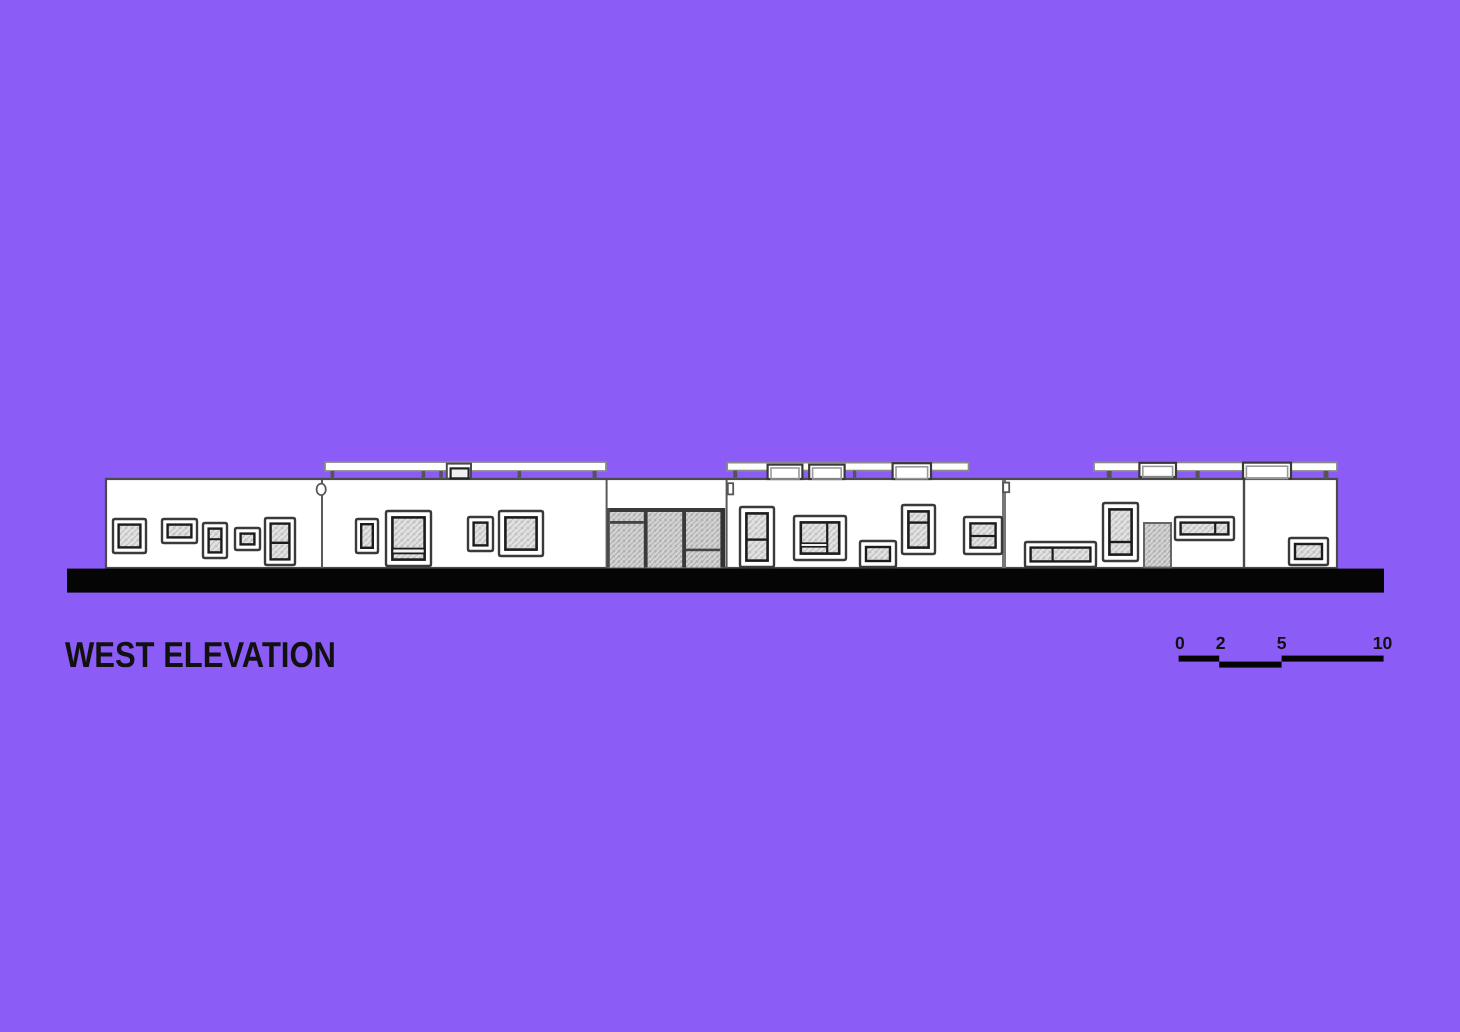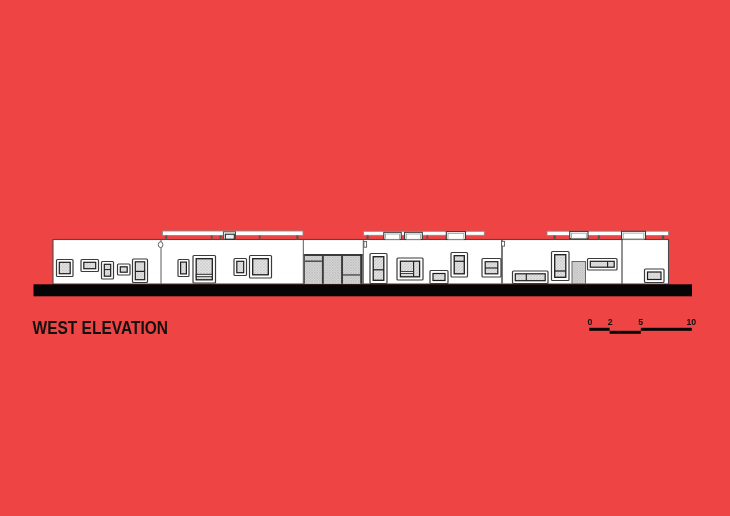--- a/index.html
+++ b/index.html
@@ -1,16 +1,16 @@
 <!DOCTYPE html>
 <html><head>
 <meta charset="utf-8">
 <style>
   html,body{margin:0;padding:0;background:#fff;}
-  .page{position:relative;width:730px;height:516px;background:#ef4444;font-family:"Liberation Sans",sans-serif;}
+  .page{position:relative;width:730px;height:516px;background:#8b5cf6;font-family:"Liberation Sans",sans-serif;}
   svg{position:absolute;left:0;top:0;}
 </style>
 </head>
 <body>
 <div class="page">
 <svg width="730" height="516" viewBox="0 0 730 516">
 <defs>
   <pattern id="glass" width="3" height="3" patternUnits="userSpaceOnUse">
     <rect width="3" height="3" fill="#e2e2e2"></rect>
     <path d="M0,3 L3,0 M-0.5,1 L1,-0.5 M2,3.5 L3.5,2" stroke="#c0c0c0" stroke-width="0.6"></path>

